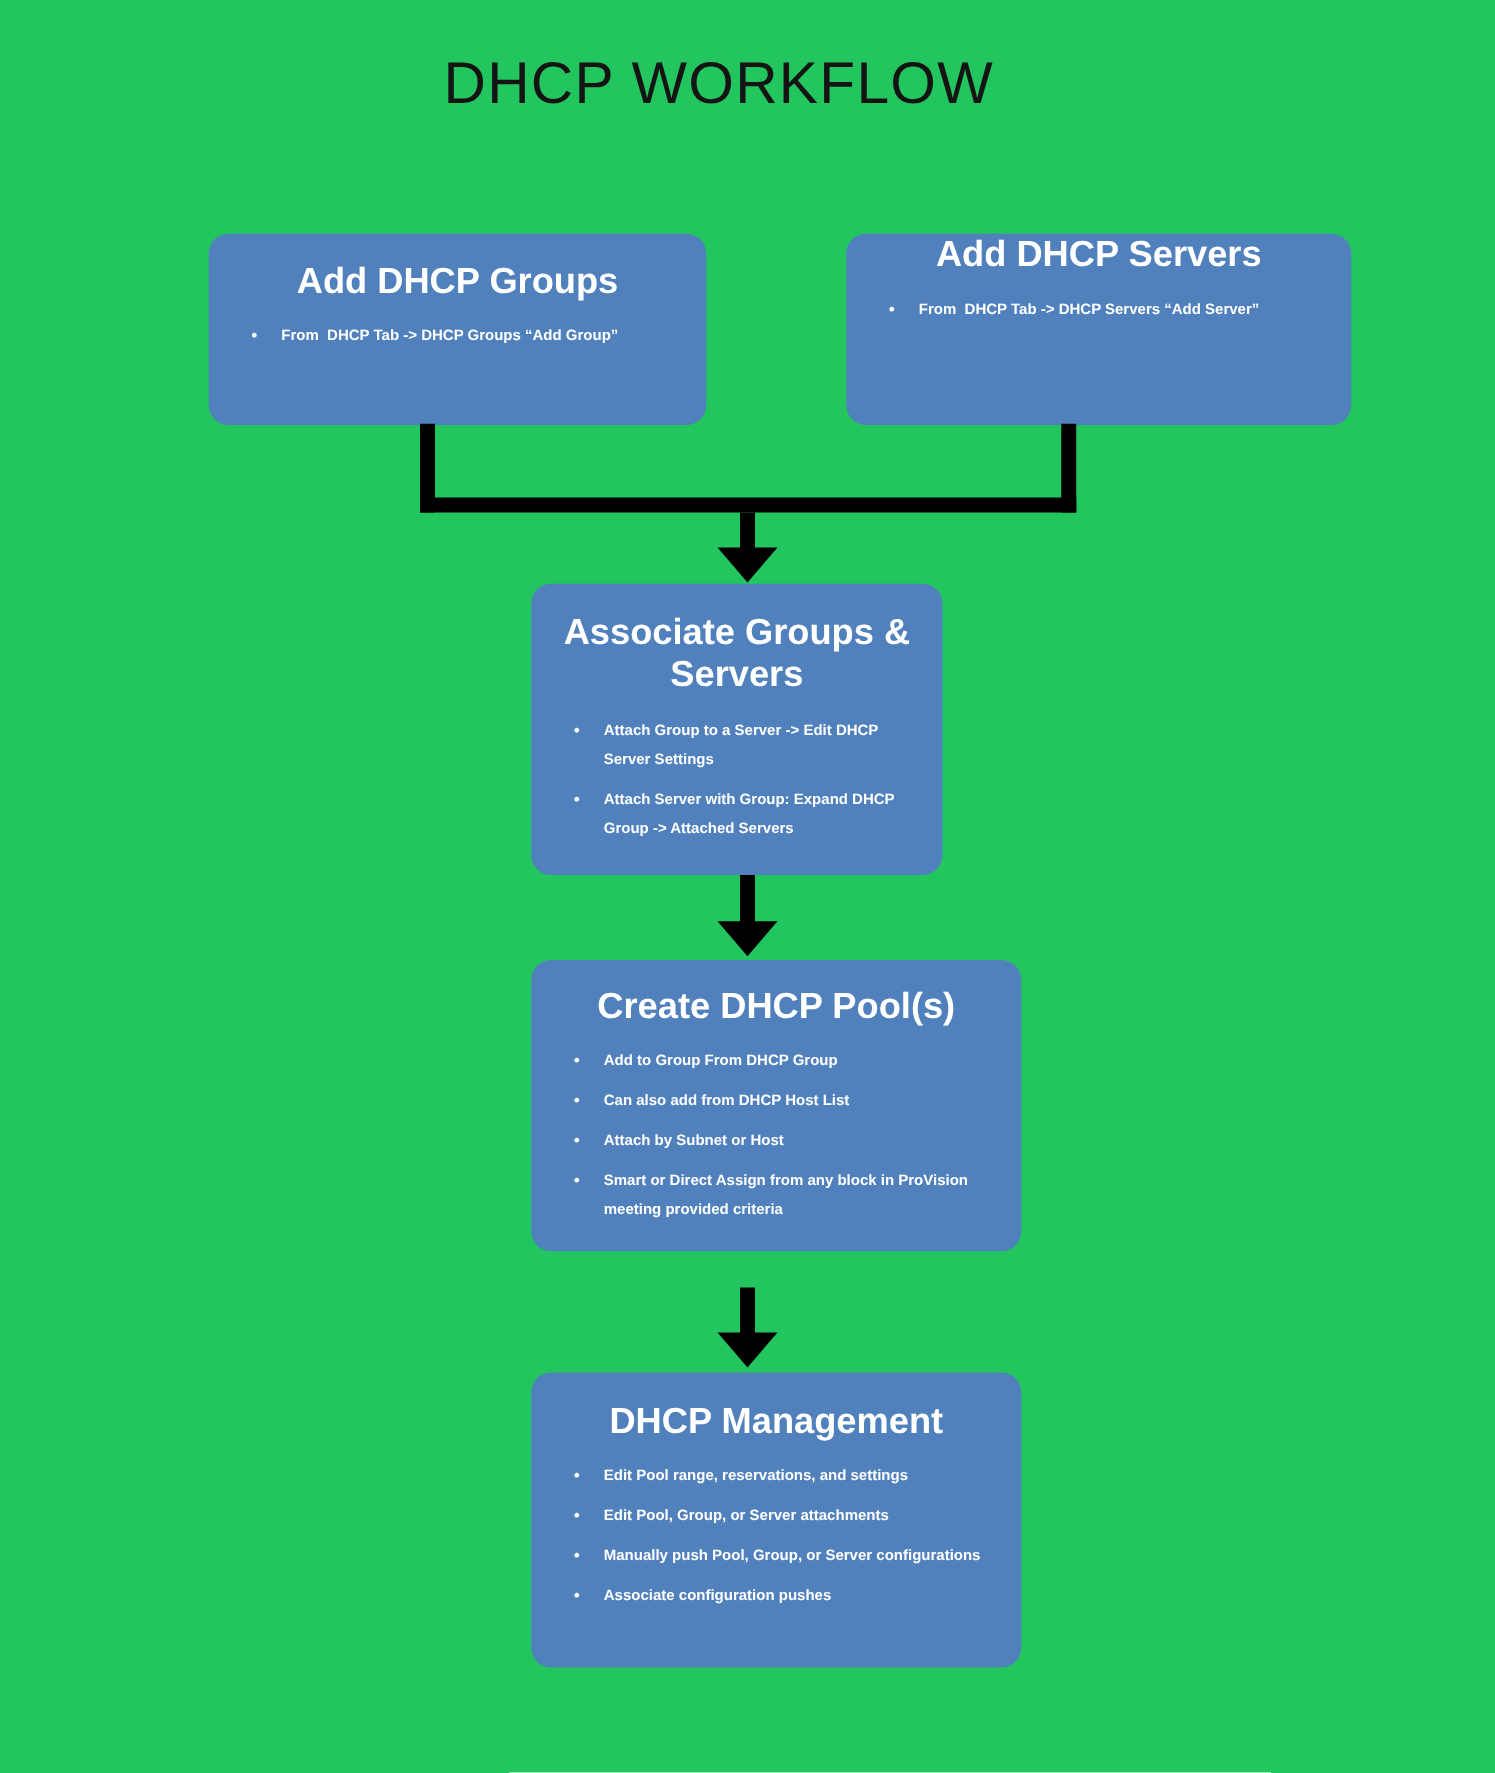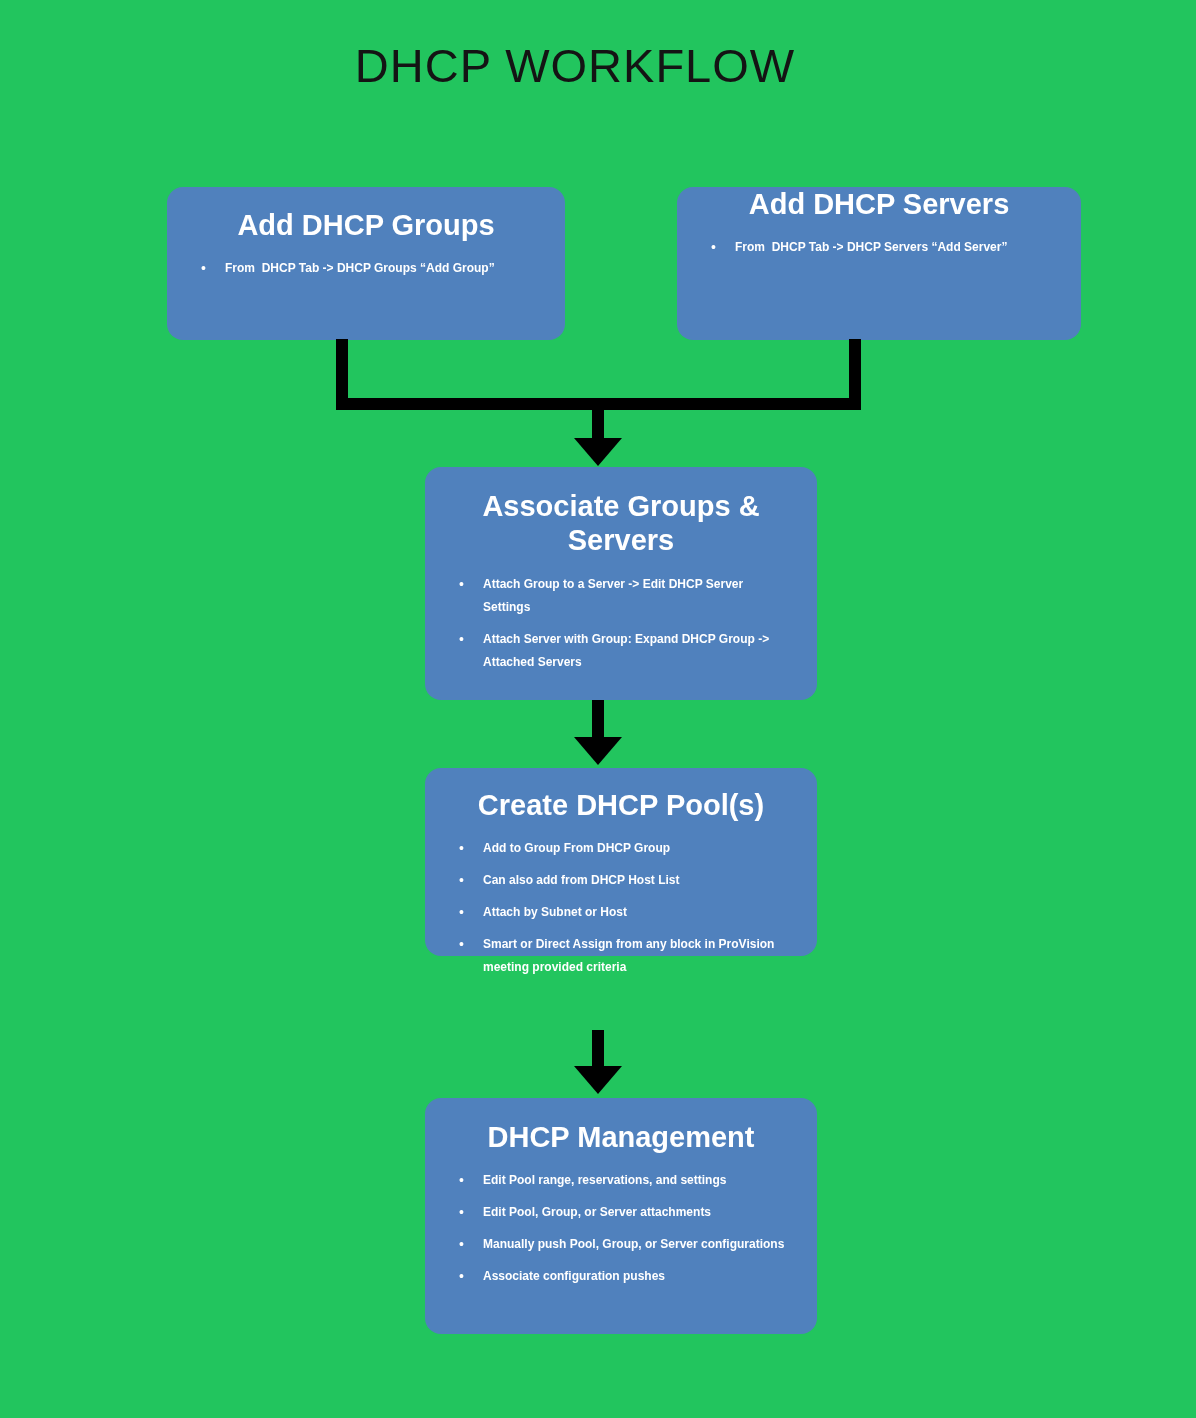--- a/index.html
+++ b/index.html
@@ -65,22 +65,22 @@
   .btext {
     flex: 1 1 auto;
     font-size: 12px;
     font-weight: 700;
     line-height: 23px;
     white-space: pre-wrap;
   }
   
   .n-add-groups   { left: 143px; top: 187px; width: 398px; height: 153px; padding-top: 21px; }
   .n-add-servers  { left: 653px; top: 187px; width: 404px; height: 153px; }
-  .n-associate    { left: 401px; top: 467px; width: 392px; height: 233px; padding-top: 22px; }
-  .n-create-pools { left: 401px; top: 768px; width: 392px; height: 188px; padding-top: 20px; }
+  .n-associate    { left: 401px; top: 467px; width: 329px; height: 233px; padding-top: 22px; }
+  .n-create-pools { left: 401px; top: 768px; width: 392px; height: 233px; padding-top: 20px; }
   .n-management   { left: 401px; top: 1098px; width: 392px; height: 236px; padding-top: 22px; }
   .n-add-groups ul, .n-add-servers ul { margin-top: 15px; }
   .n-associate ul { margin-top: 16px; }
   .n-create-pools ul { margin-top: 15px; }
   .n-management ul { margin-top: 15px; }
   
   .conn {
     position: absolute;
     background: #000000;
   }

